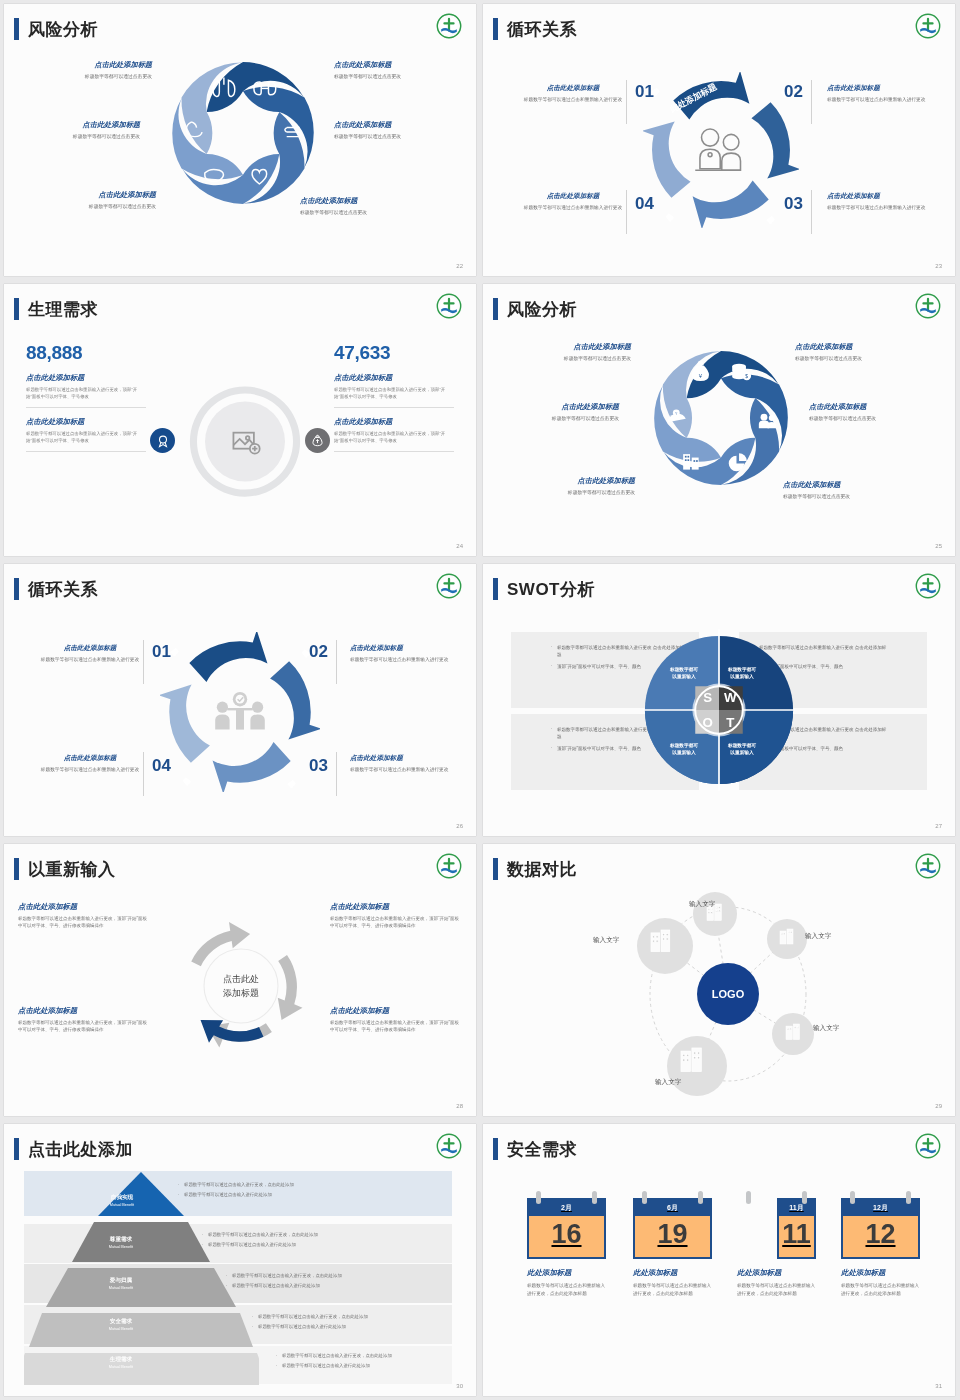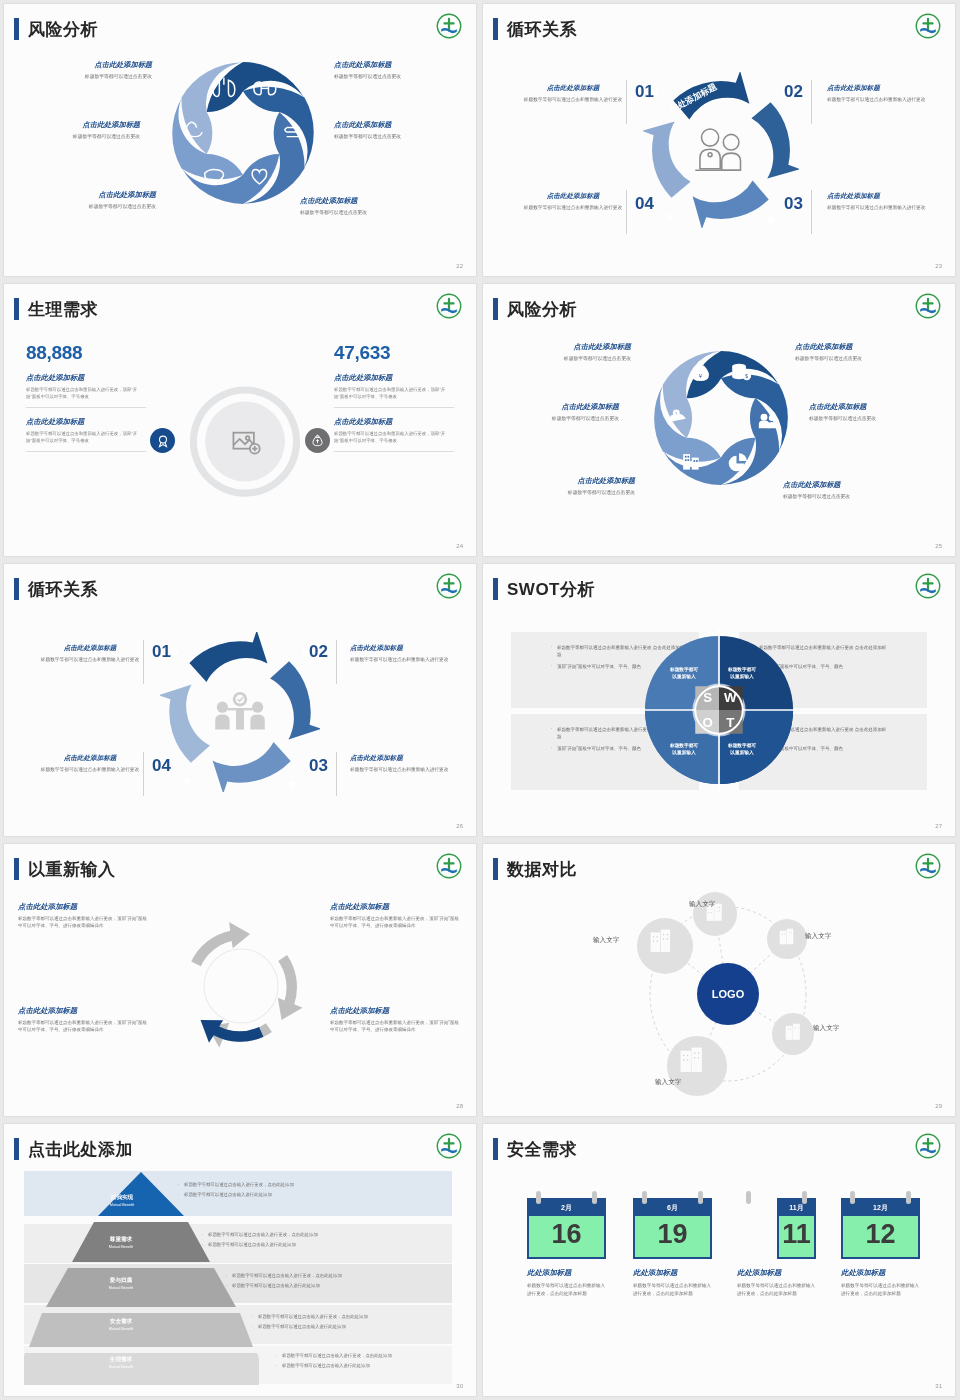--- a/index.html
+++ b/index.html
@@ -70,21 +70,21 @@
   .node-label { position:absolute; font-size:6.6px; color:#4a4a4a; white-space:nowrap; }
   .pyr-text { font-size:4.4px; line-height:1.75; color:#6d6d6d; }
   .pyr-text div { position:relative; padding-left:6px; margin-bottom:2px; }
   .pyr-text div:before { content:"·"; position:absolute; left:0; }
   .pyr-name { position:absolute; text-align:center; width:90px; }
   .pyr-name .n { font-size:5.6px; font-weight:bold; }
   .pyr-name .e { font-size:3.8px; margin-top:1px; }
 
   
   .cal { position:absolute; width:79px; }
-  .cal-body { border:2px solid #1f4e8c; background:#86efac; }
+  .cal-body { border:2px solid #1f4e8c; background:#fdba74;text-decoration:underline; }
   .cal-head { background:#1f4e8c; color:#fff; font-size:7px; font-weight:bold; text-align:center; padding:3px 0; }
   .cal-day { font-size:27px; font-weight:bold; color:#3c3c3c; text-align:center; padding:5px 0 9px; line-height:1; }
   .cal-ring { position:absolute; top:-7px; width:5px; height:13px; border-radius:3px; background:#c4c6c8; }
   .cal-t { font-size:7.4px; margin-top:9px; }
   .cal-d { font-size:4.6px; line-height:1.7; margin-top:4px; color:#6f6f6f; }
 </style>
 </head>
 <body>
 
 <div class="grid">
@@ -564,20 +564,24 @@
       <g transform="translate(100,100)">
         <g fill="#bfbfbf">
           <path d="M-62,-42 A76,76 0 0,1 -4,-76 L-4,-88 L22,-68 L-4,-52 L-4,-62 A62,62 0 0,0 -50,-34 Z" transform="rotate(-8)"></path>
           <path d="M-62,-42 A76,76 0 0,1 -4,-76 L-4,-88 L22,-68 L-4,-52 L-4,-62 A62,62 0 0,0 -50,-34 Z" transform="rotate(112)"></path>
           <path d="M-62,-42 A76,76 0 0,1 -4,-76 L-4,-88 L22,-68 L-4,-52 L-4,-62 A62,62 0 0,0 -50,-34 Z" transform="rotate(202)"></path>
         </g>
         <path d="M-62,-42 A76,76 0 0,1 -4,-76 L-4,-88 L22,-68 L-4,-52 L-4,-62 A62,62 0 0,0 -50,-34 Z" fill="#14447f" transform="rotate(212)"></path>
         <circle cx="0" cy="0" r="50" fill="#fcfcfc" stroke="#ebebeb" stroke-width="1.5"></circle>
       </g>
     </svg>
+    <div style="position:absolute;left:163px;top:68px;width:148px;height:148px;display:flex;align-items:center;justify-content:center;flex-direction:column;font-size:9px;color:#3f3f3f;line-height:1.6;">
+      <div>点击此处</div>
+      <div>添加标题</div>
+    </div>
 
     <div class="c28" style="left:14px;top:58px;">
       <div class="t h-blue">点击此处添加标题</div>
       <div class="d">标题数字等都可以通过点击和重新输入进行更改，顶部“开始”面板中可以对字体、字号、进行修改等编辑操作</div>
     </div>
     <div class="c28" style="right:14px;top:58px;">
       <div class="t h-blue">点击此处添加标题</div>
       <div class="d">标题数字等都可以通过点击和重新输入进行更改，顶部“开始”面板中可以对字体、字号、进行修改等编辑操作</div>
     </div>
     <div class="c28" style="left:14px;top:162px;">

